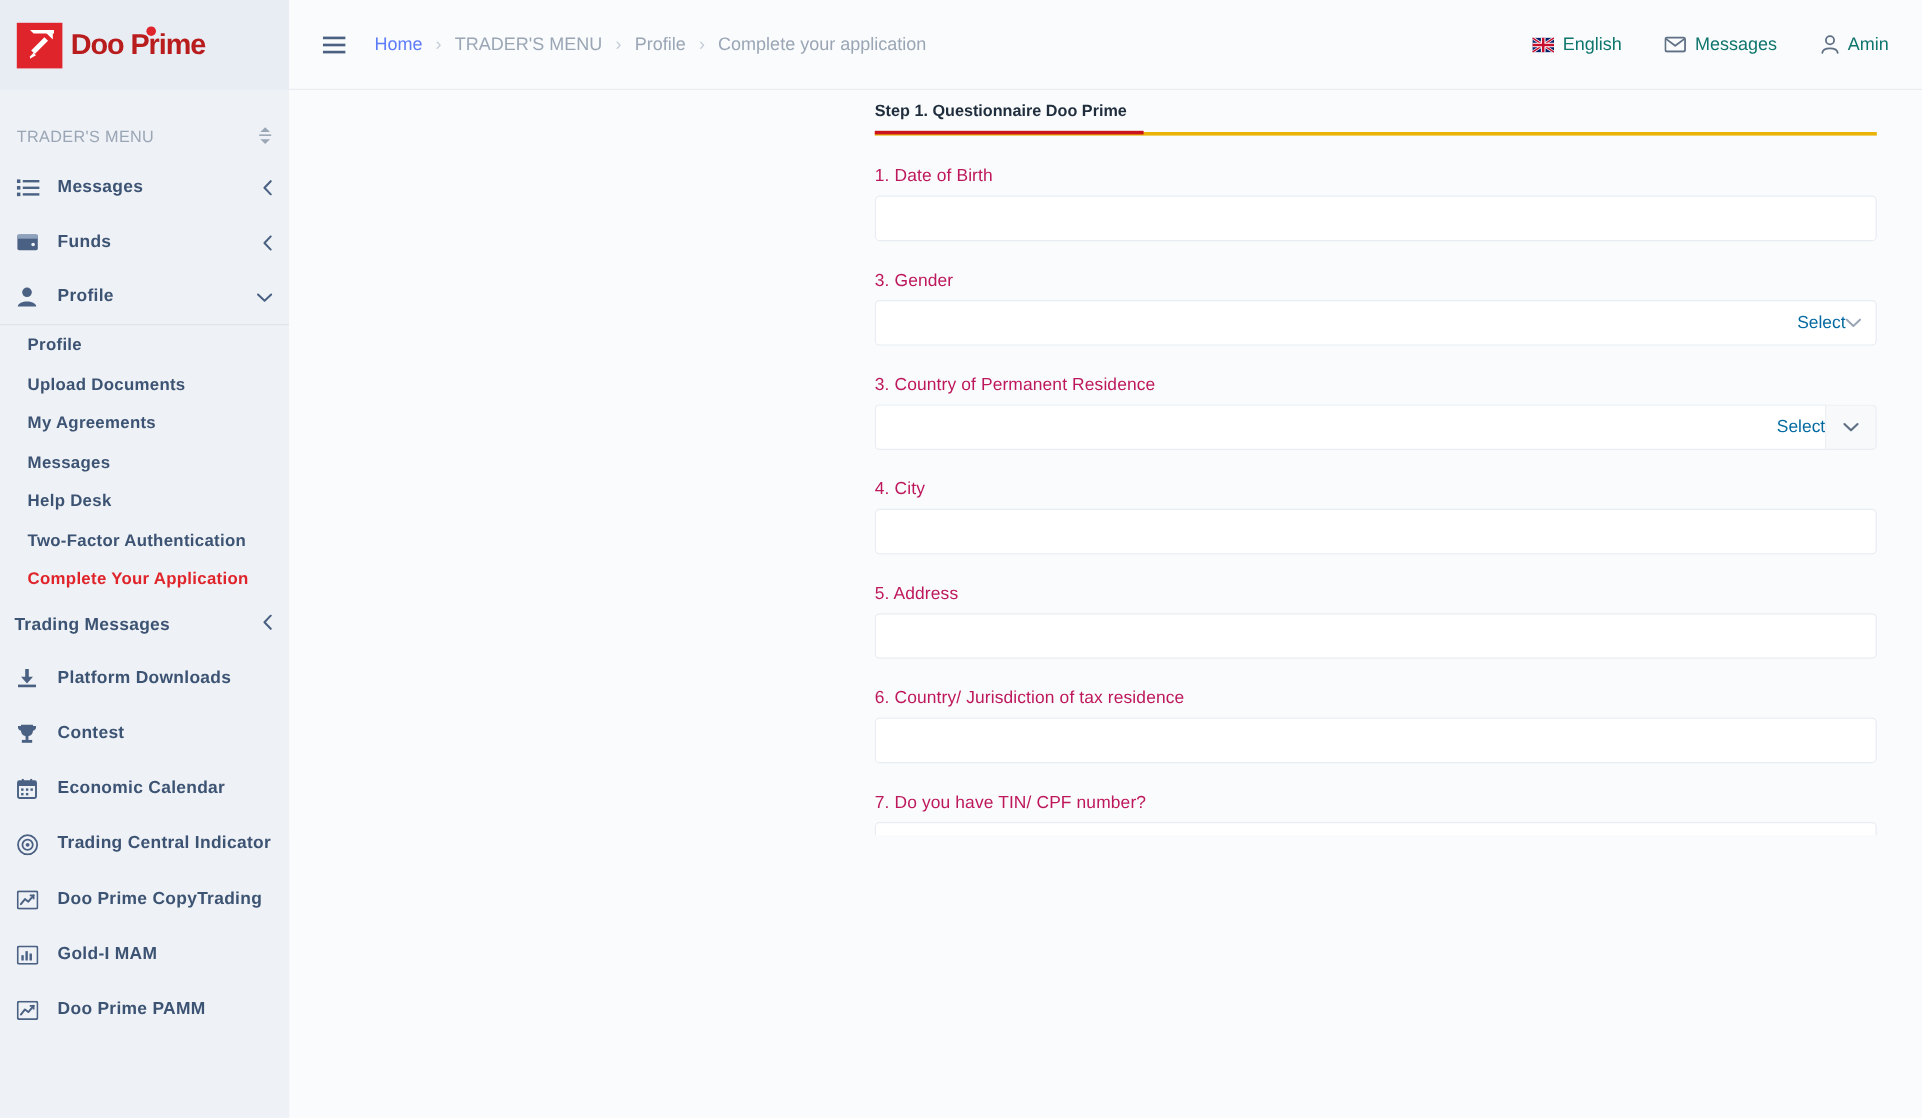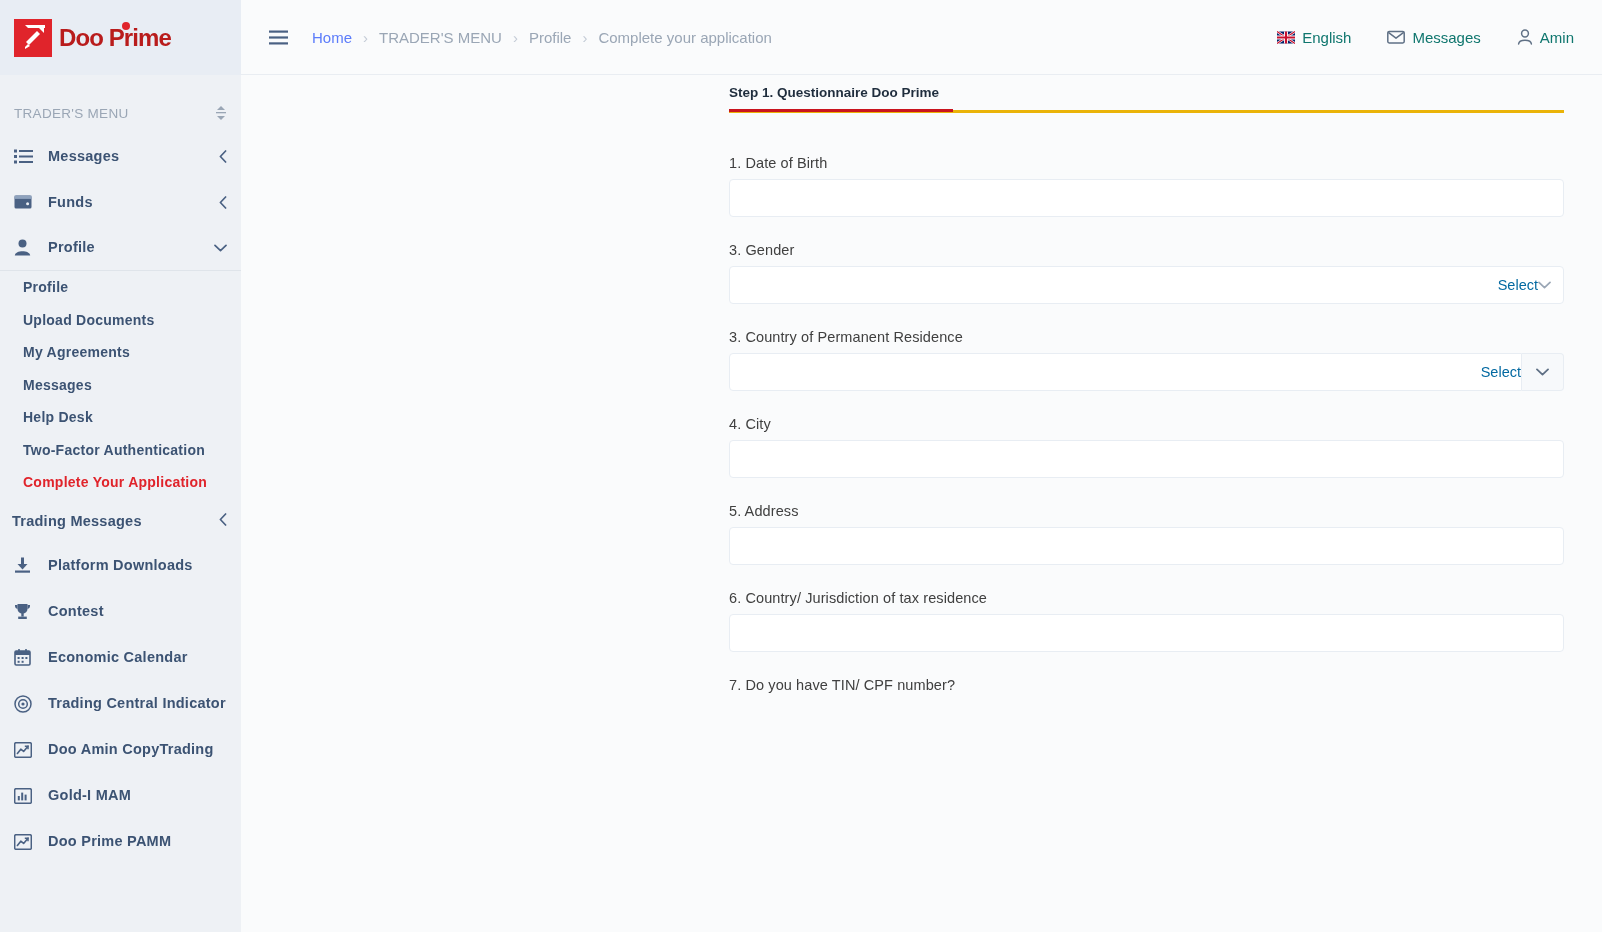--- a/index.html
+++ b/index.html
@@ -205,24 +205,23 @@
 
   .form {
     position: absolute;
     left: 488px;
     top: 64px;
     width: 835px;
   }
   .field { margin-bottom: 25px; }
   .field-label {
     font-size: 14.5px;
-    color: #404040;
+    color: #be185d;
     margin-bottom: 8px;
     letter-spacing: 0.1px;
-    margin-top: 16px;
   }
   .input-box {
     width: 835px;
     height: 38px;
     background: #ffffff;
     border: 1px solid #e8edf3;
     border-radius: 4px;
     cursor: text;
   }
   .select-box {
@@ -458,21 +457,21 @@
     </div>
 
     <div class="nav-item">
       <span class="nav-ico">
         <svg width="18" height="16" viewBox="0 0 18 16">
           <rect x="0.7" y="0.7" width="16.6" height="14.6" rx="1.3" fill="none" stroke="#4a6183" stroke-width="1.5"></rect>
           <path d="M3.4 11.5 L6.8 7.2 L9.6 9.4 L14 4.2" fill="none" stroke="#4a6183" stroke-width="1.6" stroke-linecap="round" stroke-linejoin="round"></path>
           <path d="M10.8 4.2 H14 V7.3" fill="none" stroke="#4a6183" stroke-width="1.5"></path>
         </svg>
       </span>
-      <span class="nav-label">Doo Amin CopyTrading</span>
+      <span class="nav-label">Doo Prime CopyTrading</span>
     </div>
 
     <div class="nav-item">
       <span class="nav-ico">
         <svg width="18" height="16" viewBox="0 0 18 16">
           <rect x="0.7" y="0.7" width="16.6" height="14.6" rx="1.3" fill="none" stroke="#4a6183" stroke-width="1.5"></rect>
           <rect x="3.8" y="8" width="2" height="4.4" fill="#4a6183"></rect>
           <rect x="7.2" y="4.6" width="2" height="7.8" fill="#4a6183"></rect>
           <rect x="10.6" y="6.6" width="2" height="5.8" fill="#4a6183"></rect>
         </svg>

